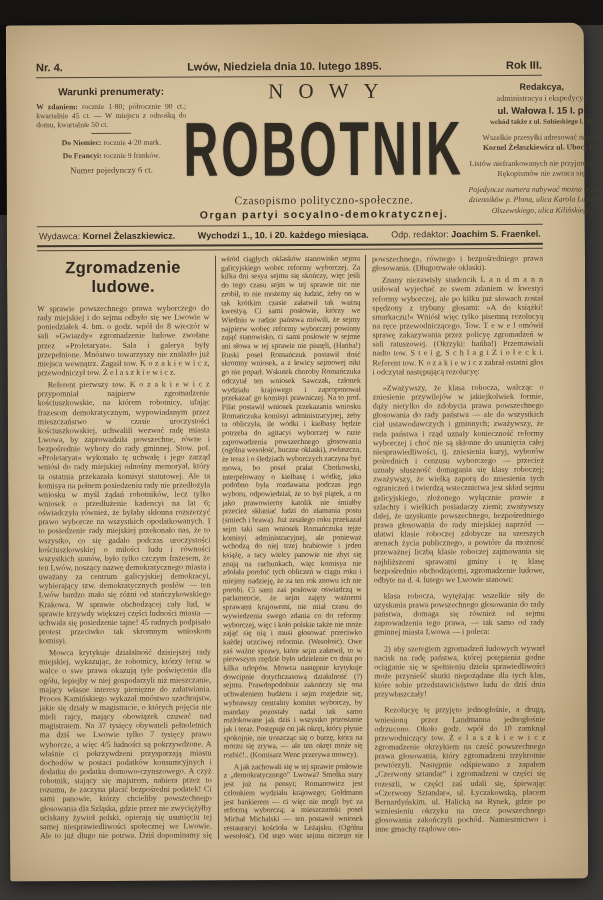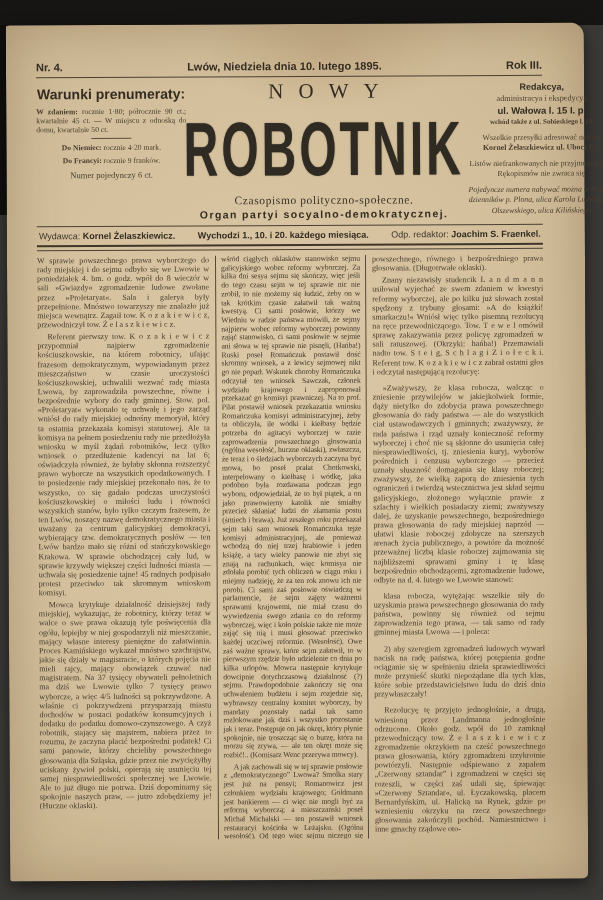--- a/index.html
+++ b/index.html
@@ -22,21 +22,21 @@
     transform-origin:50% 50%;
     color:#3c3327;
     box-sizing:border-box;
     padding:36px 42px 20px 30px;
   }
   .topline{display:flex;justify-content:space-between;align-items:baseline;
     font-family:"Liberation Sans", sans-serif;font-weight:bold;font-size:11px;color:#352d22;}
   .rule{height:1px;background:#4a4034;margin-top:4px;}
   .masthead-zone{display:flex;margin-top:6px;}
   .mh-left{width:150px;flex:0 0 150px;font-size:7.6px;line-height:1.25;color:#473c2d;}
-  .mh-left .mh-title{font-family:"Liberation Sans", sans-serif;font-weight:bold;font-size:14px;text-align:center;margin:2px 0 3px;color:#342c21;}
+  .mh-left .mh-title{font-family:"Liberation Sans", sans-serif;font-weight:bold;font-size:10px;text-align:center;margin:2px 0 3px;color:#342c21;}
   .mh-left p{margin:0 0 2px;text-align:center;}
   .mh-left .just{text-align:justify;}
   .orn{width:40px;height:1px;background:#5b4e3c;margin:3px auto 4px;}
   .italic{font-style:italic;}
   .mh-center{flex:1;text-align:center;color:#2e2921;}
   .nowy{font-family:"Liberation Serif", serif;font-size:21px;letter-spacing:15px;text-indent:15px;margin-top:-4px;color:#332c23;}
   .robotnik-wrap{height:88px;display:flex;align-items:center;justify-content:center;overflow:visible;}
   .robotnik{
     font-family:"Liberation Sans", sans-serif;font-weight:bold;font-size:47px;letter-spacing:3px;
     transform:scale(1.02,1.62);transform-origin:center;color:#2f2a22;
@@ -121,35 +121,36 @@
   <div class="pubbar">
     <span><span class="lead">Wydawca:</span> <b>Kornel Żelaszkiewicz.</b></span>
     <span><b>Wychodzi 1., 10. i 20. każdego miesiąca.</b></span>
     <span><span class="lead">Odp. redaktor:</span> <b>Joachim S. Fraenkel.</b></span>
   </div>
   <div class="rule-double"></div>
 
   <div class="columns">
 
     <div class="col col1">
+      <h2 class="headline">Zgromadzenie ludowe.</h2>
       <p class="cont">W sprawie powszechnego prawa wyborczego do rady miejskiej i do sejmu odbyło się we Lwowie w poniedziałek 4. bm. o godz. wpół do 8 wieczór w sali »Gwiazdy« zgromadzenie ludowe zwołane przez »Proletaryat«. Sala i galerya były przepełnione. Mnóstwo towarzyszy nie znalazło już miejsca wewnątrz. Zagaił tow. K o z a k i e w i c z, przewodniczył tow. Ż e l a s z k i e w i c z.</p>
       <p>Referent pierwszy tow. K o z a k i e w i c z przypomniał najpierw zgromadzenie kościuszkowskie, na którem robotnicy, ufając frazesom demokratycznym, wypowiadanym przez mieszczaństwo w czasie uroczystości kościuszkowskiej, uchwalili wezwać radę miasta Lwowa, by zaprowadziła powszechne, równe i bezpośrednie wybory do rady gminnej. Stow. pol. »Proletaryat« wykonało tę uchwałę i jego zarząd wniósł do rady miejskiej odnośny memoryał, który ta ostatnia przekazała komisyi statutowej. Ale ta komisya na pełnem posiedzeniu rady nie przedłożyła wniosku w myśl żądań robotników, lecz tylko wniosek o przedłużenie kadencyi na lat 6; oświadczyła również, że byłaby skłonna rozszerzyć prawo wyborcze na wszystkich opodatkowanych. I to posiedzenie rady miejskiej przekonało nas, że to wszystko, co się gadało podczas uroczystości kościuszkowskiej o miłości ludu i równości wszystkich stanów, było tylko czczym frazesem, że ten Lwów, noszący nazwę demokratycznego miasta i uważany za centrum galicyjskiej demokracyi, wybierający tzw. demokratycznych posłów — ten Lwów bardzo mało się różni od stańczykowskiego Krakowa. W sprawie obchodzącej cały lud, w sprawie krzywdy większej części ludności miasta — uchwala się posiedzenie tajne! 45 radnych podpisało protest przeciwko tak skromnym wnioskom komisyi.</p>
       <p>Mowca krytykuje działalność dzisiejszej rady miejskiej, wykazując, że robotnicy, którzy teraz w walce o swe prawa okazują tyle poświęcenia dla ogółu, lepiejby w niej gospodarzyli niż mieszczanie, mający własne interesy pieniężne do załatwiania. Proces Kamińskiego wykazał mnóstwo szachrajstw, jakie się działy w magistracie, o których pojęcia nie mieli rajcy, mający obowiązek czuwać nad magistratem. Na 37 tysięcy obywateli pełnoletnich ma dziś we Lwowie tylko 7 tysięcy prawo wyborcze, a więc 4/5 ludności są pokrzywdzone. A właśnie ci pokrzywdzeni przysparzają miastu dochodów w postaci podatków konsumcyjnych i dodatku do podatku domowo-czynszowego. A czyż robotnik, stający się majstrem, nabiera przez to rozumu, że zaczyna płacić bezpośredni podatek! Ci sami panowie, którzy chcieliby powszechnego głosowania dla Szląska, gdzie przez nie zwyciężyłby uciskany żywioł polski, opierają się usunięciu tej samej niesprawiedliwości społecznej we Lwowie. Ale to już długo nie potrwa. Dziś dopominamy się spokojnie naszych praw, — jutro zdobędziemy je! (Huczne oklaski).</p>
 
     </div>
 
     <div class="col col2">
       <p class="cont">wśród ciągłych oklasków stanowisko sejmu galicyjskiego wobec reformy wyborczej. Za kilka dni sesya sejmu się skończy, więc jeśli do tego czasu sejm w tej sprawie nic nie zrobił, to nie możemy się łudzić, żeby on w tak krótkim czasie załatwił tak ważną kwestyą. Ci sami posłowie, którzy we Wiedniu w radzie państwa mówili, że sejmy najpierw wobec reformy wyborczej powinny zająć stanowisko, ci sami posłowie w sejmie ani słowa w tej sprawie nie pisnęli, (Hańba!) Ruski poseł Romańczuk postawił dość skromny wniosek, a z lewicy sejmowej nikt go nie poparł. Wskutek choroby Romańczuka odczytał ten wniosek Sawczak, członek wydziału krajowego i zaproponował przekazać go komisyi prawniczej. Na to prof. Pilat postawił wniosek przekazania wniosku Romańczuka komisyi administracyjnej, żeby ta obliczyła, ile wódki i kiełbasy będzie potrzeba do agitacyi wyborczej w razie zaprowadzenia powszechnego głosowania (ogólna wesołość, huczne oklaski), zwłaszcza, że teraz i o śledziach wyborczych zaczyna być mowa, bo poseł prałat Chotkowski, interpelowany o kiełbasę i wódkę, jaka podobno była rozdawana podczas jego wyboru, odpowiedział, że to był piątek, a on jako prawowierny katolik nie śmiałby przecież skłaniać ludzi do złamania postu (śmiech i brawa). Już zeszłego roku przekazał sejm taki sam wniosek Romańczuka tejże komisyi administracyjnej, ale ponieważ wchodzą do niej trzej hrabiowie i jeden książę, a tacy wielcy panowie nie zbyt się znają na rachunkach, więc komisya nie zdołała porobić tych obliczeń w ciągu roku i miejmy nadzieję, że za ten rok znowu ich nie porobi. Ci sami zaś posłowie oświadczą w parlamencie, że sejm zajęty ważnemi sprawami krajowemi, nie miał czasu do wywiedzenia swego zdania co do reformy wyborczej, więc i koło polskie także nie może zająć się nią i musi głosować przeciwko każdej uczciwej reformie. (Wesołość). Owe zaś ważne sprawy, które sejm załatwił, to w pierwszym rzędzie było udzielenie co dnia po kilka urlopów. Mowca następnie krytykuje dowcipnie dotychczasową działalność (?) sejmu. Prawdopodobnie zakończy się ona uchwaleniem budżetu i sejm rozjedzie się, wybrawszy centralny komitet wyborczy, by mandaty pozostały nadal tak samo rozlokowane jak dziś i wszystko pozostanie jak i teraz. Postępuje on jak okręt, który płynie spokojnie, nie troszcząc się o burzę, która na morzu się zrywa, — ale ten okręt może się rozbić!.. (Komisarz Wenc przerywa mowcy).</p>
       <p>A jak zachowali się w tej sprawie posłowie z „demokratycznego” Lwowa? Smolka stary jest już na pensyi; Romanowicz jest członkiem wydziału krajowego; Goldmann jest bankierem — ci więc nie mogli być za reformą wyborczą; a mieszczański poseł Michał Michalski — ten postawił wniosek restauracyi kościoła w Leżajsku. (Ogólna wesołość). Od tego więc sejmu niczego się spodziewać nie możemy. W tej sali ani jeden w to nie wierzy. (Głos na sali: »Dwóch!« Wesołość). Musimy więc skierować całą naszą działalność przeciw parlamentowi, musimy na rząd wywrzeć presyą, by ten zmusił naszych »demokratów« do nadania</p>
     </div>
 
     <div class="col col3">
       <p class="cont">powszechnego, równego i bezpośredniego prawa głosowania. (Długotrwałe oklaski).</p>
       <p>Znany niezawisły studencik L a n d m a n n usiłował wyjechać ze swem zdaniem w kwestyi reformy wyborczej, ale po kilku już słowach został spędzony z trybuny głosami: »A do książki! smarkaczu!« Wniósł więc tylko pisemną rezolucyą na ręce przewodniczącego. Tow. T e w e l omówił sprawę zakazywania przez policyę zgromadzeń w sali ratuszowej. (Okrzyki: hańba!) Przemawiali nadto tow. S t e i g, S c h l a g i Z i o ł e c k i. Referent tow. K o z a k i e w i c z zabrał ostatni głos i odczytał następującą rezolucyę:</p>
       <p class="res">»Zważywszy, że klasa robocza, walcząc o zniesienie przywilejów w jakiejkolwiek formie, dąży nietylko do zdobycia prawa powszechnego głosowania do rady państwa — ale do wszystkich ciał ustawodawczych i gminnych; zważywszy, że rada państwa i rząd uznały konieczność reformy wyborczej i choć nie są skłonne do usunięcia całej niesprawiedliwości, tj. zniesienia kuryj, wyborów pośrednich i cenzusu wyborczego — przecież uznały słuszność domagania się klasy roboczej; zważywszy, że wielką zaporą do zniesienia tych ograniczeń i twierdzą wstecznictwa jest skład sejmu galicyjskiego, złożonego wyłącznie prawie z szlachty i wielkich posiadaczy ziemi; zważywszy dalej, że uzyskanie powszechnego, bezpośredniego prawa głosowania do rady miejskiej naprzód — ułatwi klasie roboczej zdobycze na szerszych arenach życia publicznego, a powtóre da możność przeważnej liczbą klasie roboczej zajmowania się najbliższemi sprawami gminy i tę klasę bezpośrednio obchodzącemi, zgromadzenie ludowe, odbyte na d. 4. lutego we Lwowie stanowi:</p>
-      <p class="res">klasa robocza, wytężając wszelkie siły do uzyskania prawa powszechnego głosowania do rady państwa, powinny się również od sejmu zaprowadzenia tego prawa, — tak samo od rady gminnej miasta Lwowa — i poleca:</p>
+      <p class="res">klasa robocza, wytężając wszelkie siły do uzyskania prawa powszechnego głosowania do rady państwa, domaga się również od sejmu zaprowadzenia tego prawa, — tak samo od rady gminnej miasta Lwowa — i poleca:</p>
       <p class="res">2) aby szeregiem zgromadzeń ludowych wywarł nacisk na radę państwa, której potępienia godne ociąganie się w spełnieniu dzieła sprawiedliwości może przynieść skutki niepożądane dla tych klas, które sobie przedstawicielstwo ludu do dziś dnia przywłaszczały!</p>
       <p class="res">Rezolucyę tę przyjęto jednogłośnie, a drugą, wniesioną przez Landmanna jednogłośnie odrzucono. Około godz. wpół do 10 zamknął przewodniczący tow. Ż e l a s z k i e w i c z zgromadzenie okrzykiem na cześć powszechnego prawa głosowania, który zgromadzeni trzykrotnie powtórzyli. Następnie odśpiewano z zapałem „Czerwony sztandar” i zgromadzeni w części się rozeszli, w części zaś udali się, śpiewając »Czerwony Sztandar«, ul. Łyczakowską, placem Bernardyńskim, ul. Halicką na Rynek, gdzie po wzniesieniu okrzyku na rzecz powszechnego głosowania zakończyli pochód. Namiestnictwo i inne gmachy rządowe oto-</p>
     </div>
 
   </div>
 
 </div>
 
 </body></html>

